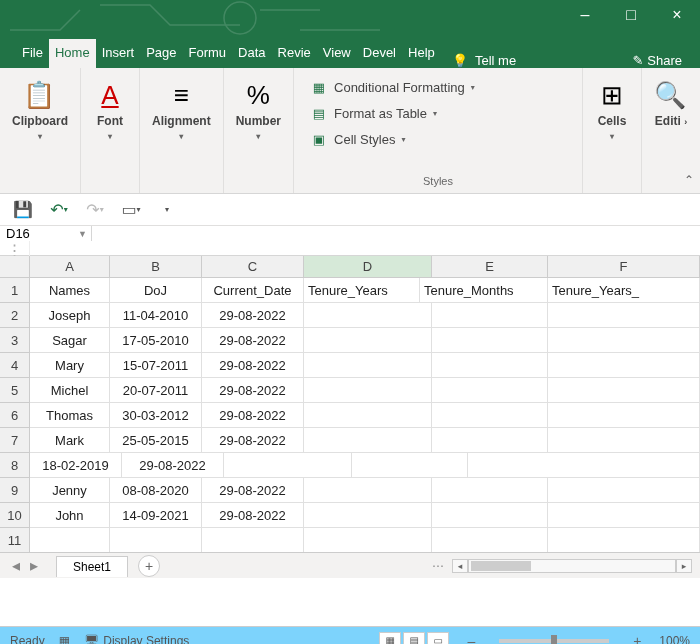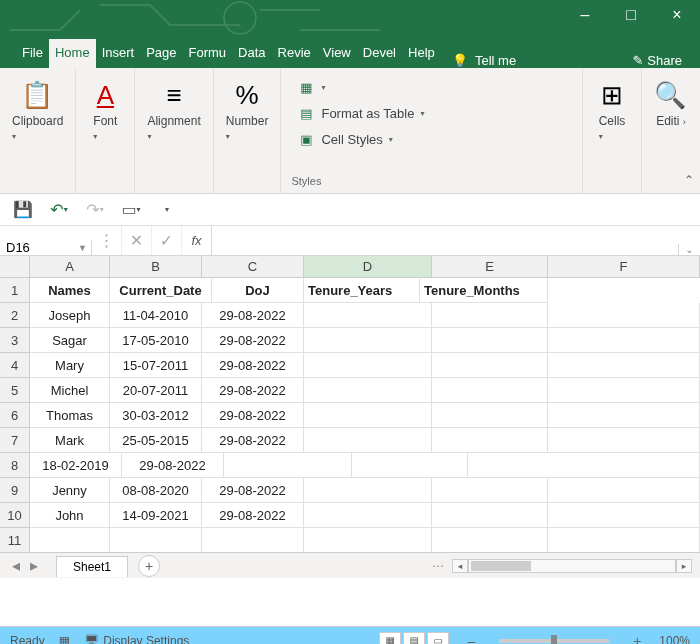--- a/index.html
+++ b/index.html
@@ -14,57 +14,57 @@
 
 .menubar { height: 32px; background: #217346; display: flex; align-items: flex-end; padding-left: 16px; }
 .menu-tab { color: #fff; font-size: 13px; padding: 6px 6px 8px 6px; cursor: pointer; white-space: nowrap; }
 .menu-tab.active { background: #f3f2f1; color: #217346; text-align: center; }
 .tellme { display: flex; align-items: center; color: #fff; font-size: 13px; margin-left: 12px; gap: 6px; }
 .share { margin-left: auto; margin-right: 18px; display: flex; align-items: center; color: #fff; font-size: 13px; gap: 4px; }
 
 
 .ribbon { background: #f3f2f1; border-bottom: 1px solid #d6d6d6; height: 126px; display: flex; position: relative; }
 .ribbon-group { border-right: 1px solid #e0dfde; padding: 6px 10px 2px 10px; display: flex; flex-direction: column; align-items: center; justify-content: space-between; }
-.ribbon-group-label { font-size: 11px; color: #666; text-align: left; padding-bottom: 4px; }
+.ribbon-group-label { font-size: 11px; color: #666; text-align: center; padding-bottom: 4px; }
 .big-btn { display: flex; flex-direction: column; align-items: center; gap: 2px; padding: 4px 2px; cursor: pointer; }
 .big-btn .icon { width: 34px; height: 34px; display: flex; align-items: center; justify-content: center; font-size: 26px; }
-.big-btn .lbl { font-size: 12px; color: #444; text-align: left; }
+.big-btn .lbl { font-size: 12px; color: #444; text-align: center; font-weight: bold; }
 .drop-caret { font-size: 8px; color: #666; }
 .styles-inner { display: flex; flex-direction: column; gap: 4px; align-items: flex-start; padding: 2px 4px; }
 .thin-cmd { display: flex; align-items: center; gap: 6px; font-size: 13px; color: #444; padding: 2px 2px; cursor: pointer; }
 .thin-cmd .ic { width: 18px; height: 18px; display: flex; align-items: center; justify-content: center; color: #217346; }
 .collapse-caret { position: absolute; right: 6px; bottom: 6px; color: #666; font-size: 12px; cursor: pointer; }
 
 
 .qat { height: 32px; background: #fff; border-bottom: 1px solid #e0dfde; display: flex; align-items: center; gap: 14px; padding-left: 12px; }
 .qat-btn { width: 22px; height: 22px; display: flex; align-items: center; justify-content: center; color: #555; cursor: pointer; }
 .qat-save { color: #7719aa; }
 .qat-undo { color: #217346; }
 
 
-.fbar { height: 30px; border-bottom: 1px solid #d6d6d6; display: flex; align-items: flex-end; }
+.fbar { height: 30px; border-bottom: 1px solid #d6d6d6; display: flex; align-items: flex-start; flex-direction: column; }
 .namebox { width: 92px; border-right: 1px solid #d6d6d6; display: flex; align-items: center; padding: 0 6px; font-size: 13px; position: relative; }
 .namebox .dd { position: absolute; right: 4px; color: #888; font-size: 9px; }
 .fx-btn { width: 30px; display: flex; align-items: center; justify-content: center; color: #aaa; border-right: 1px solid #eee; height: 100%; }
 .fx-label { width: 30px; display: flex; align-items: center; justify-content: center; font-style: italic; font-size: 13px; color: #555; border-right: 1px solid #d6d6d6; height: 100%; }
 .formula-input { flex: 1; border: none; outline: none; font-size: 13px; padding: 0 6px; height: 100%; }
 .fbar-dd { width: 22px; display: flex; align-items: center; justify-content: center; color: #888; border-left: 1px solid #d6d6d6; font-size: 10px; }
 
 
 .grid-wrap { position: relative; height: 296px; overflow: hidden; background: #fff; }
 .corner { position: absolute; left: 0; top: 0; width: 30px; height: 22px; background: #f0f0f0; border-right: 1px solid #ccc; border-bottom: 1px solid #ccc; }
 .col-headers { position: absolute; left: 30px; top: 0; right: 0; height: 22px; display: flex; background: #f0f0f0; border-bottom: 1px solid #ccc; }
 .col-h { border-right: 1px solid #ccc; display: flex; align-items: center; justify-content: center; font-size: 13px; color: #444; }
 .col-h.sel { background: #d6e9d8; }
 .row-headers { position: absolute; left: 0; top: 22px; width: 30px; }
 .row-h { height: 25px; border-right: 1px solid #ccc; border-bottom: 1px solid #ccc; background: #f0f0f0; display: flex; align-items: center; justify-content: center; font-size: 13px; color: #444; }
 .cells { position: absolute; left: 30px; top: 22px; right: 0; }
 .row { display: flex; height: 25px; }
 .cell { border-right: 1px solid #e0e0e0; border-bottom: 1px solid #e0e0e0; display: flex; align-items: center; justify-content: center; font-size: 13px; color: #222; overflow: hidden; white-space: nowrap; padding: 0 4px; }
-.cell.hdr { font-weight: bold; }
+.cell.hdr { font-weight: normal; }
 .cell.left { justify-content: flex-start; }
 
 
 .wA { width: 80px; }
 .wB { width: 92px; }
 .wC { width: 102px; }
 .wD { width: 128px; }
 .wE { width: 116px; }
 .wF { width: 116px; flex: 1; }
 
@@ -163,20 +163,21 @@
     <div class="big-btn">
       <div class="icon">%</div>
       <div class="lbl"><span>Number</span><br><span class="drop-caret">▾</span></div>
     </div>
     <div class="ribbon-group-label"></div>
   </div>
   <div class="ribbon-group" style="flex:1;align-items:stretch">
     <div class="styles-inner">
       <div class="thin-cmd">
           <span class="ic">▦</span>
+          <span>Conditional Formatting</span> 
           <span class="drop-caret">▾</span>
         </div>
       <div class="thin-cmd">
           <span class="ic">▤</span>
           <span>Format as Table</span> 
           <span class="drop-caret">▾</span>
         </div>
       <div class="thin-cmd">
           <span class="ic">▣</span>
           <span>Cell Styles</span> 
@@ -244,24 +245,25 @@
       <div class="row-h">6</div>
       <div class="row-h">7</div>
       <div class="row-h">8</div>
       <div class="row-h">9</div>
       <div class="row-h">10</div>
       <div class="row-h">11</div>
     </div>
   <div class="cells" id="cells">
       <div class="row">
         <div class="cell hdr wA">Names</div>
+        <div class="cell hdr wB">DoJ</div>
         <div class="cell hdr wC">Current_Date</div>
-        <div class="cell hdr wB">DoJ</div>
         <div class="cell hdr wE left">Tenure_Years</div>
         <div class="cell hdr wD left">Tenure_Months</div>
+        <div class="cell hdr wF left">Tenure_Years_</div>
       </div>
       <div class="row">
         <div class="cell wA">Joseph</div>
         <div class="cell wB">11-04-2010</div>
         <div class="cell wC">29-08-2022</div>
         <div class="cell wD"></div>
         <div class="cell wE"></div>
         <div class="cell wF"></div>
       </div>
       <div class="row">

